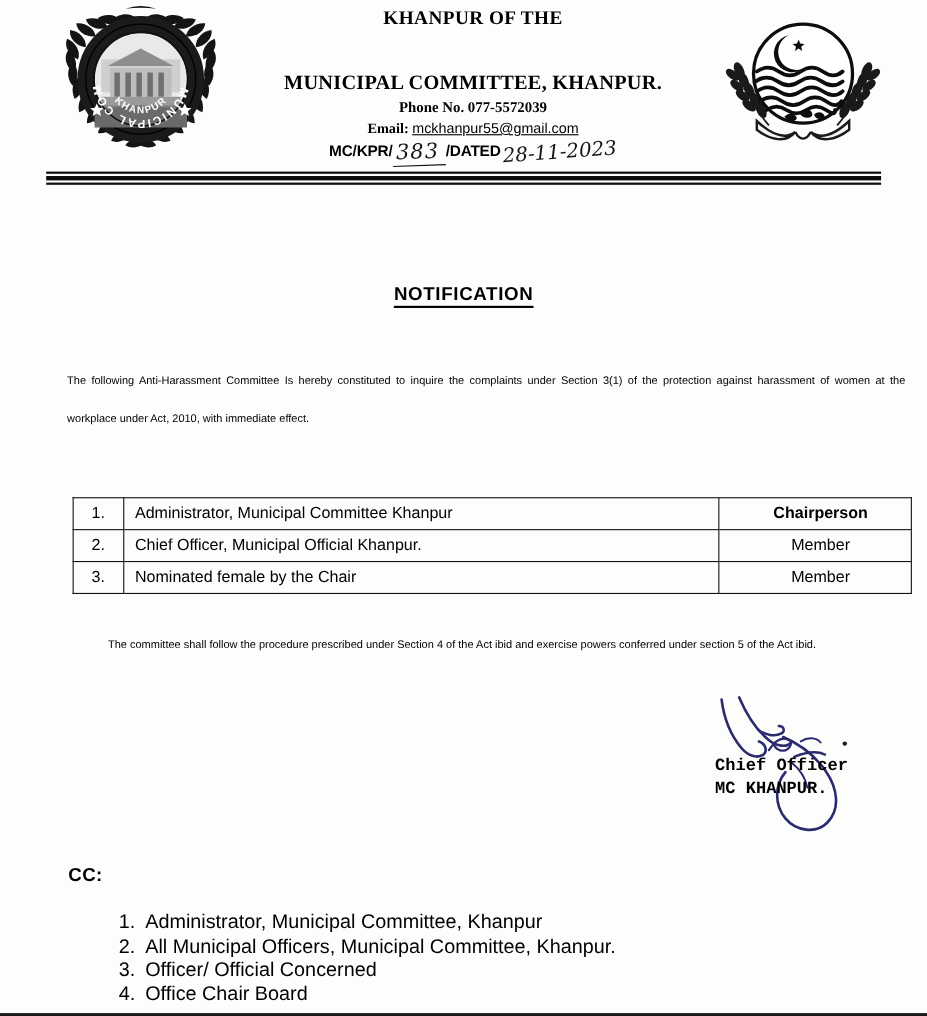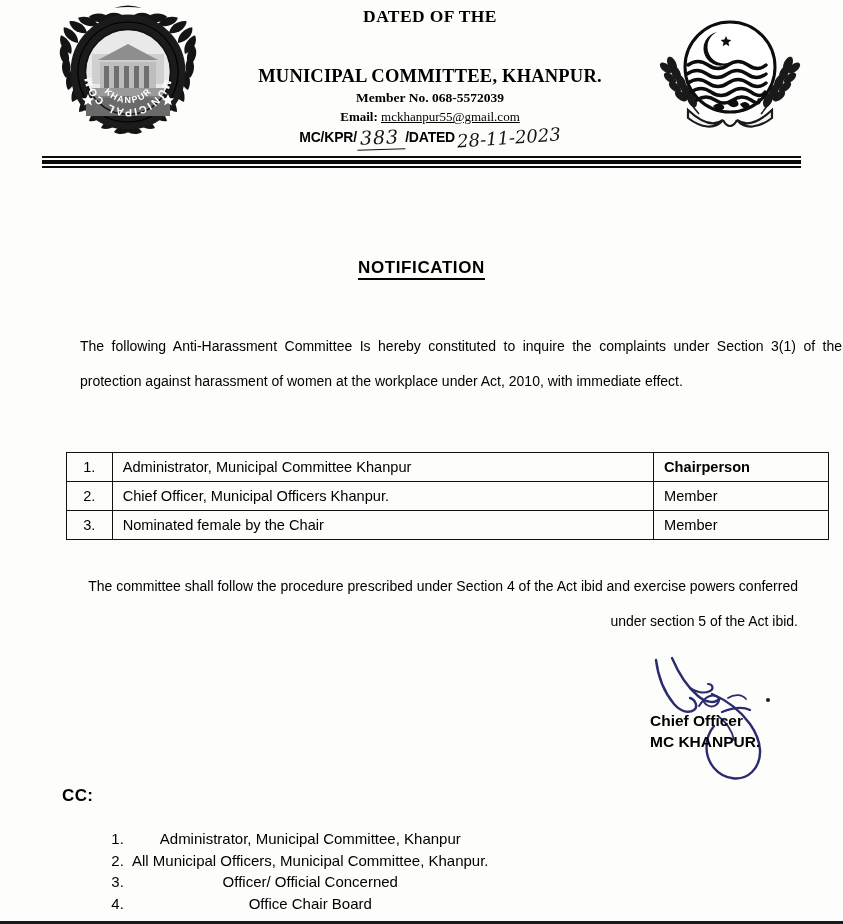--- a/index.html
+++ b/index.html
@@ -71,21 +71,21 @@
     margin-top: 1px;
   }
   .hl-email {
     font-size: 13px;
     font-weight: bold;
     line-height: 19px;
   }
   .hl-email .email-addr {
     text-decoration: underline;
     font-weight: normal;
-    font-family: Liberation Serif, serif;
+    font-family: Liberation Sans, sans-serif;
   }
   .hl-ref {
     font-size: 14px;
     font-weight: bold;
     line-height: 21px;
     margin-top: 1px;
     font-family: "Liberation Sans", sans-serif;
     letter-spacing: -0.2px;
     white-space: nowrap;
   }
@@ -135,58 +135,59 @@
     font-size: 17px;
     font-weight: bold;
     letter-spacing: 0.6px;
     border-bottom: 2px solid #000;
     padding-bottom: 1px;
   }
 
   
   .para {
     position: absolute;
-    left: 80px;
+    left: 61px;
     width: 762px;
-    font-size: 14px;
+    font-size: 10px;
     line-height: 35px;
     text-align: justify;
     text-justify: inter-word;
   }
   .para-1 { top: 329px; }
-  .para-2 { top: 569px; width: 718px; text-align: right; }
+  .para-2 { top: 569px; width: 718px; text-align: center; }
 
   
   .tbl {
     position: absolute;
     left: 66px;
     top: 452px;
     width: 763px;
     border-collapse: collapse;
     font-size: 14.6px;
   }
   .tbl td {
     border: 1.4px solid #121212;
     height: 28px;
     padding: 0 0 0 10px;
     vertical-align: middle;
     line-height: 17px;
   }
   .tbl .c-idx   { width: 46px; text-align: center; padding-left: 0; }
   .tbl .c-desc  { width: 548px; }
-  .tbl .c-role  { width: 167px; }
+  .tbl .c-role  { width: 167px; text-align: center; }
   .tbl .bold    { font-weight: bold; }
 
   
   .sig-block {
     position: absolute;
     left: 600px;
-    top: 642px;
+    top: 618px;
     width: 243px;
     height: 140px;
+    font-family: Liberation Mono, monospace;
   }
   .sig-svg {
     position: absolute;
     left: 0;
     top: 0;
     width: 243px;
     height: 140px;
     pointer-events: none;
   }
   .sig-lines {
@@ -207,24 +208,23 @@
     font-size: 17px;
     font-weight: bold;
     letter-spacing: 0.4px;
   }
   .cc-list {
     position: absolute;
     left: 86px;
     top: 828px;
     margin: 0;
     padding: 0 0 0 42px;
-    font-size: 15px;
+    font-size: 18px;
     line-height: 21.5px;
     list-style: decimal;
-    text-align: center;
   }
   .cc-list li { padding-left: 4px; }
 
   .bottom-edge {
     position: absolute;
     left: 0;
     top: 921px;
     width: 843px;
     height: 3px;
     background: #1a1a1a;
@@ -373,25 +373,25 @@
           <path d="M116,92 l1.8,4 4.2,.4 -3.2,2.8 1,4.2 -3.8,-2.3 -3.8,2.3 1,-4.2 -3.2,-2.8 4.2,-.4 Z"></path>
         </g>
 
         <g fill="#111">
           <path d="M62,6 q14,-5 28,0 q-14,-2 -28,0 Z"></path>
         </g>
       </svg>
     </div>
 
     <div class="header-text">
-      <div class="hl-office">DATED OF THE</div>
+      <div class="hl-office">KHANPUR OF THE</div>
       <div class="hl-committee">MUNICIPAL COMMITTEE, KHANPUR.</div>
       <div class="hl-phone">
-        <span>Member  No.</span>
-        <span>068-5572039</span>
+        <span>Phone  No.</span>
+        <span>077-5572039</span>
       </div>
       <div class="hl-email">
         <span>Email:</span>
         <span class="email-addr">mckhanpur55@gmail.com</span>
       </div>
       <div class="hl-ref">
         <span>MC/KPR/</span><span class="hw hw-num">383</span><span>/DATED</span><span class="hw hw-date">28-11-2023</span>
       </div>
     </div>
 
@@ -472,21 +472,21 @@
 
   <table class="tbl">
     <tbody>
       <tr>
         <td class="c-idx">1.</td>
         <td class="c-desc">Administrator, Municipal Committee Khanpur</td>
         <td class="c-role bold">Chairperson</td>
       </tr>
       <tr>
         <td class="c-idx">2.</td>
-        <td class="c-desc">Chief Officer, Municipal Officers Khanpur.</td>
+        <td class="c-desc">Chief Officer, Municipal Official Khanpur.</td>
         <td class="c-role">Member</td>
       </tr>
       <tr>
         <td class="c-idx">3.</td>
         <td class="c-desc">Nominated female by the Chair</td>
         <td class="c-role">Member</td>
       </tr>
     </tbody>
   </table>
 

